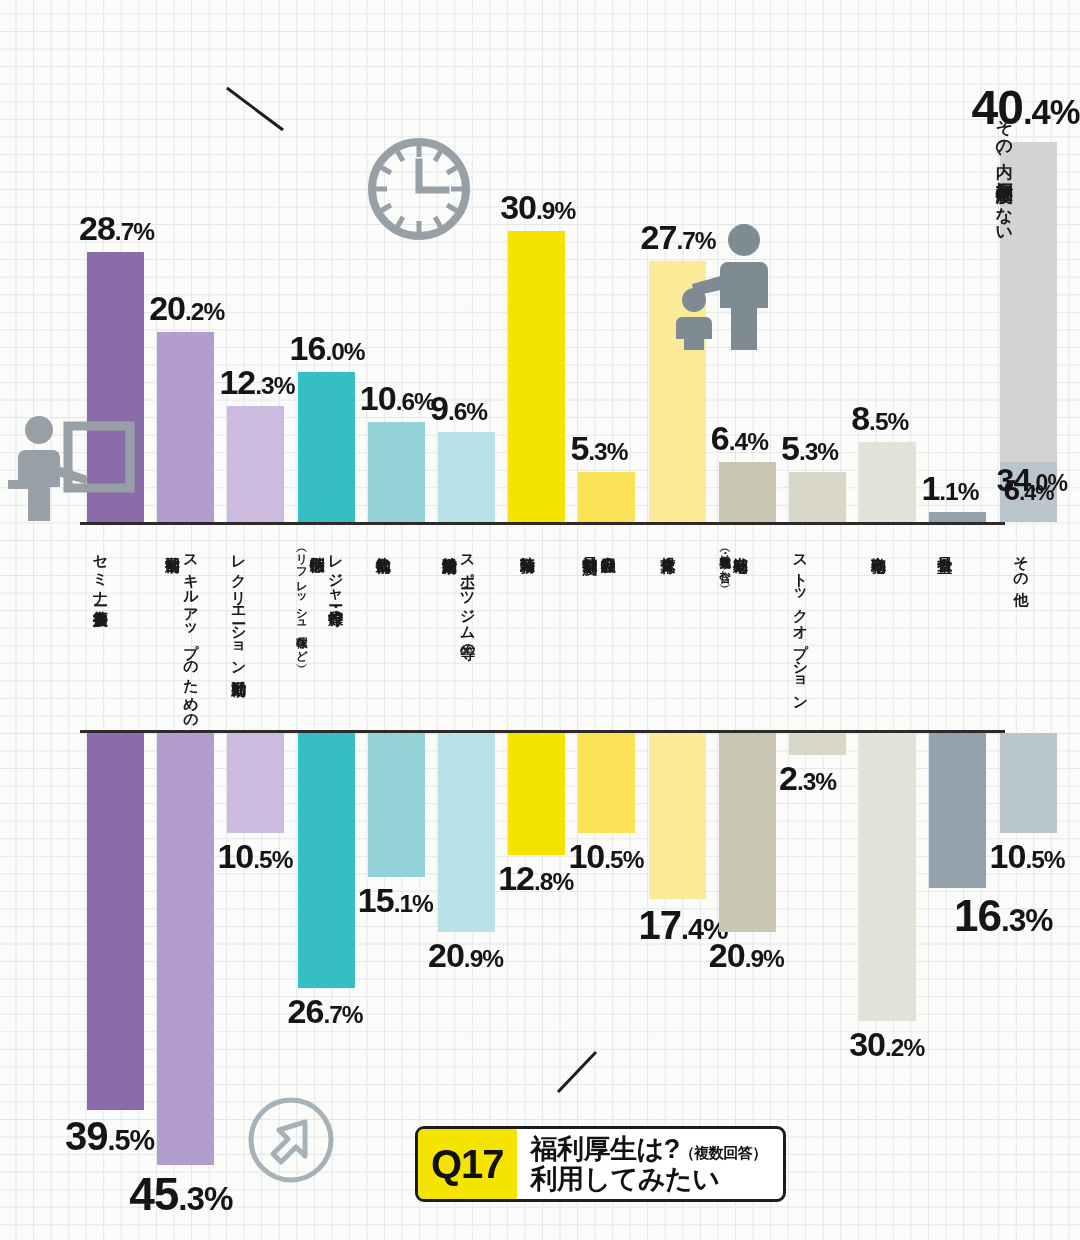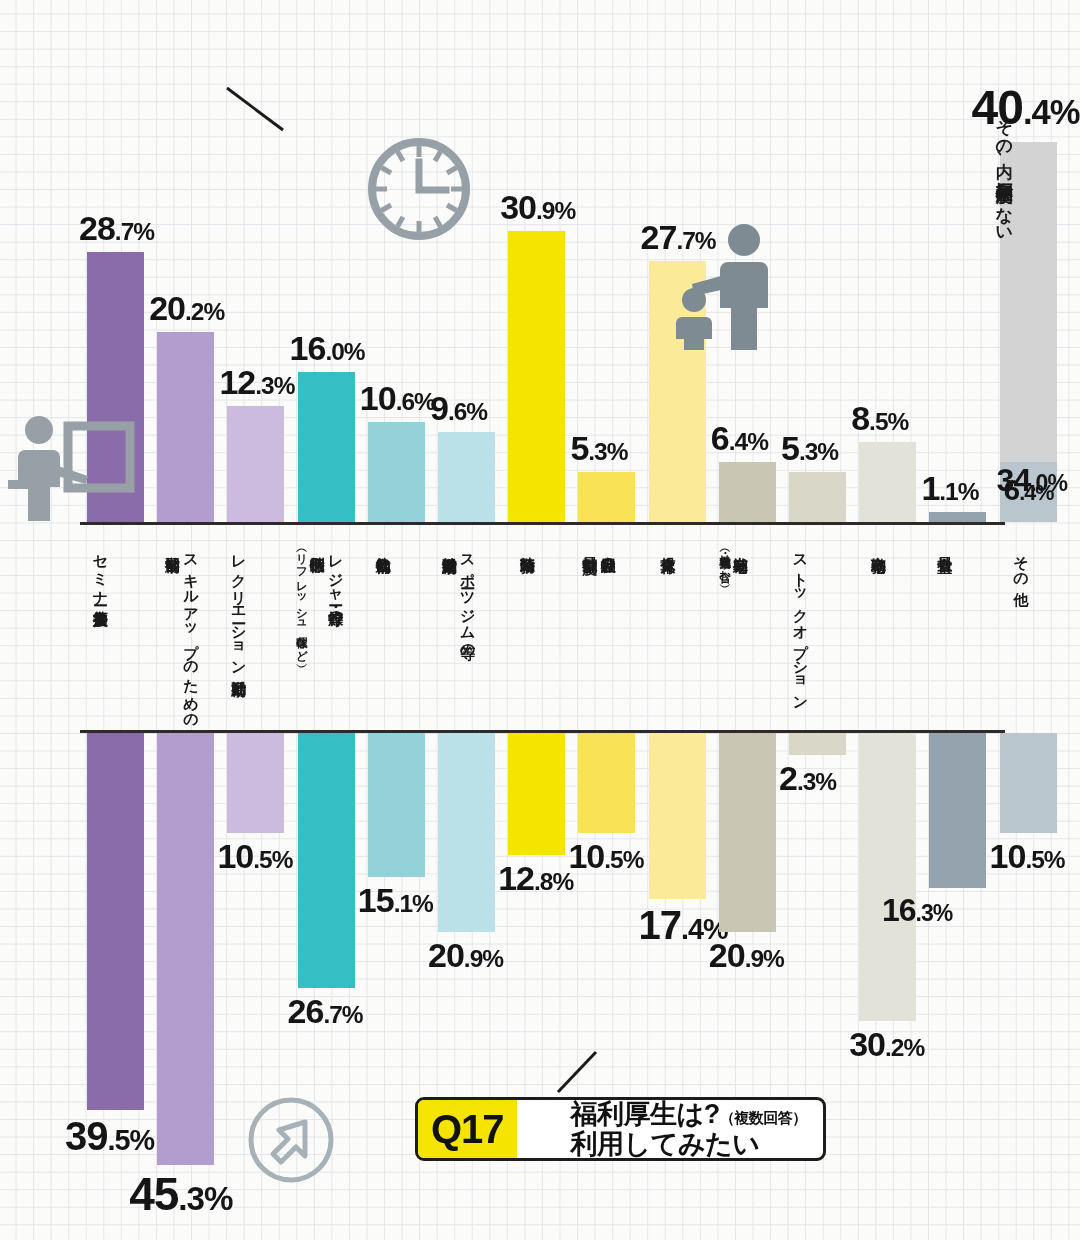--- a/index.html
+++ b/index.html
@@ -44,21 +44,21 @@
   }
   .qbox .qtext{
     display:flex;flex-direction:column;justify-content:center;
     padding:6px 16px 6px 14px;
   }
   .qbox .qmain{font-size:27px;font-weight:bold;color:#111;line-height:1.12;letter-spacing:-.5px;}
   .qbox .qsub{font-size:15px;font-weight:bold;color:#111;line-height:1.1;}
   .qbox .qmain .inlinesub{font-size:15px;font-weight:bold;}
 
   #q16box{left:40px;top:18px;height:72px;}
-  #q17box{left:415px;top:1097px;height:64px;gap:40px;}
+  #q17box{left:415px;top:1126px;height:76px;}
   #q16box .qtext{padding-top:3px;}
 
   .leader{position:absolute;stroke:#1c1c1c;stroke-width:3;}
 
   
   .chart{position:absolute;}
   #topchart{left:0;top:0;width:1080px;height:535px;}
   #botchart{left:0;top:730px;width:1080px;height:510px;}
 
   .axis{
@@ -253,21 +253,21 @@
         <div class="val" style="font-size: 34px; left: 568.4px; top: 109.132px;">10<span class="dec">.5%</span></div>
         <div class="bar bot" style="left: 648.6px; width: 57px; height: 165.934px; background: rgb(251, 235, 153);"></div>
         <div class="val" style="font-size: 40px; left: 638.6px; top: 174.934px;">17<span class="dec">.4%</span></div>
         <div class="bar bot" style="left: 718.8px; width: 57px; height: 199.311px; background: rgb(201, 198, 180);"></div>
         <div class="val" style="font-size: 34px; left: 708.8px; top: 208.311px;">20<span class="dec">.9%</span></div>
         <div class="bar bot" style="left: 789px; width: 57px; height: 21.9338px; background: rgb(217, 215, 200);"></div>
         <div class="val" style="font-size: 34px; left: 779px; top: 30.9338px;">2<span class="dec">.3%</span></div>
         <div class="bar bot" style="left: 859.2px; width: 57px; height: 288px; background: rgb(227, 226, 216);"></div>
         <div class="val" style="font-size: 34px; left: 849.2px; top: 297px;">30<span class="dec">.2%</span></div>
         <div class="bar bot" style="left: 929.4px; width: 57px; height: 155.444px; background: rgb(147, 162, 173);"></div>
-        <div class="val" style="font-size: 32px; left: 882px; top: 164.444px;">16<span class="dec">.3%</span></div>
+        <div class="val" style="font-size: 44px; left: 954px; top: 164.444px;">16<span class="dec">.3%</span></div>
         <div class="bar bot" style="left: 999.6px; width: 57px; height: 100.132px; background: rgb(185, 198, 206);"></div>
         <div class="val" style="font-size: 34px; left: 989.6px; top: 109.132px;">10<span class="dec">.5%</span></div>
       </div>
   </div>
 
   <svg class="ico" style="left:243px;top:1092px;" width="96" height="96" viewBox="0 0 96 96">
     <circle cx="48" cy="48" r="40" fill="none" stroke="#a7b1b8" stroke-width="5"></circle>
     <path d="M62 30 L36 38 L45 47 L30 62 L38 70 L53 55 L62 64 Z" fill="none" stroke="#a7b1b8" stroke-width="5" stroke-linejoin="round"></path>
   </svg>
 

